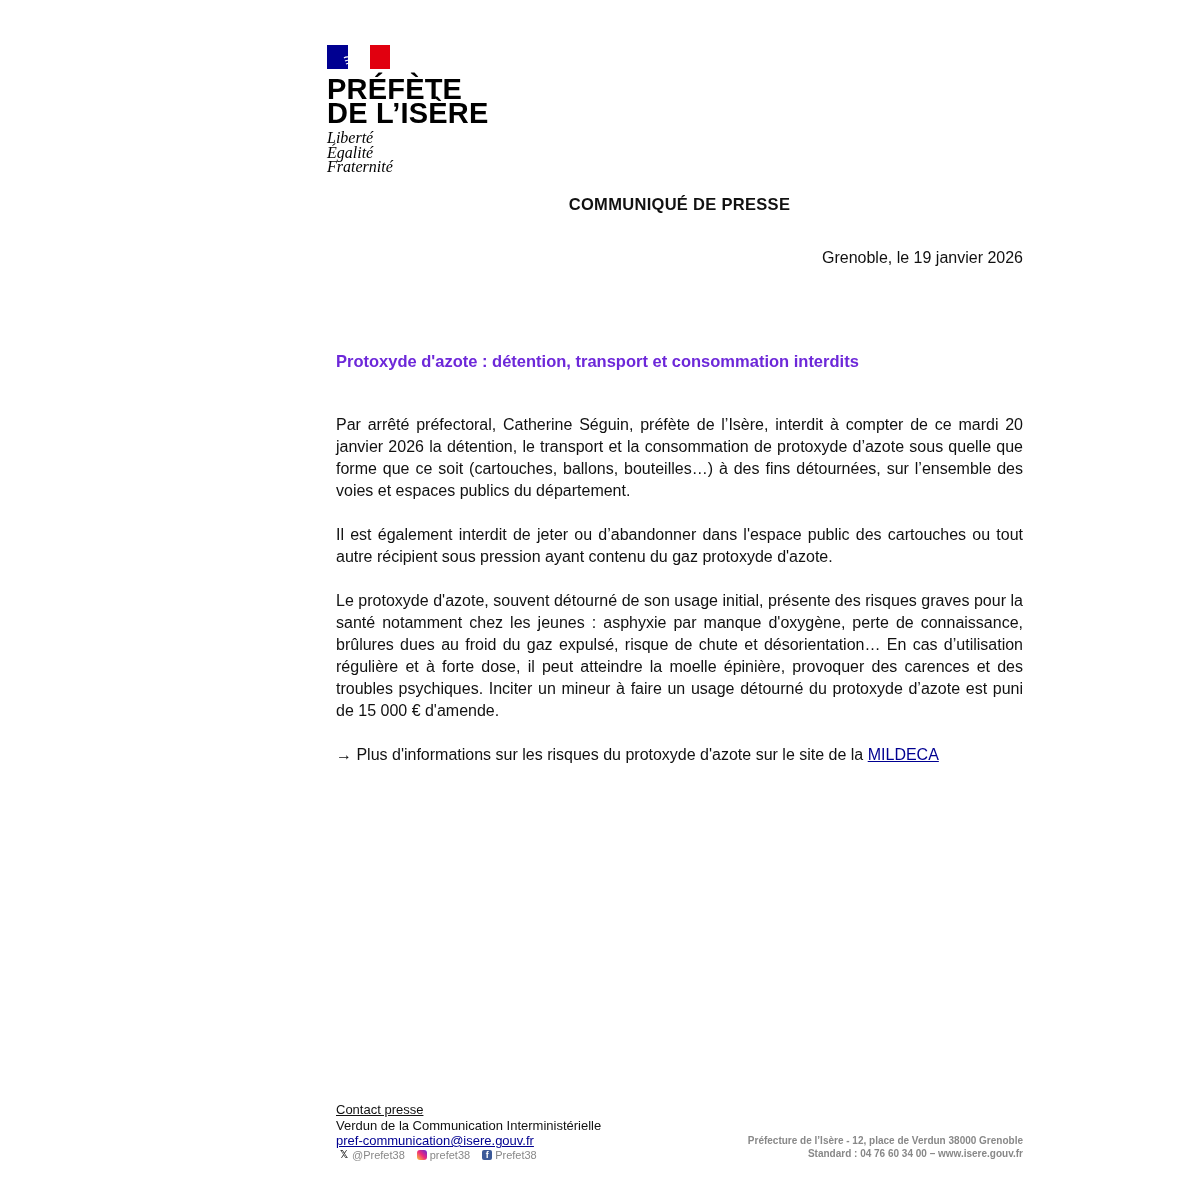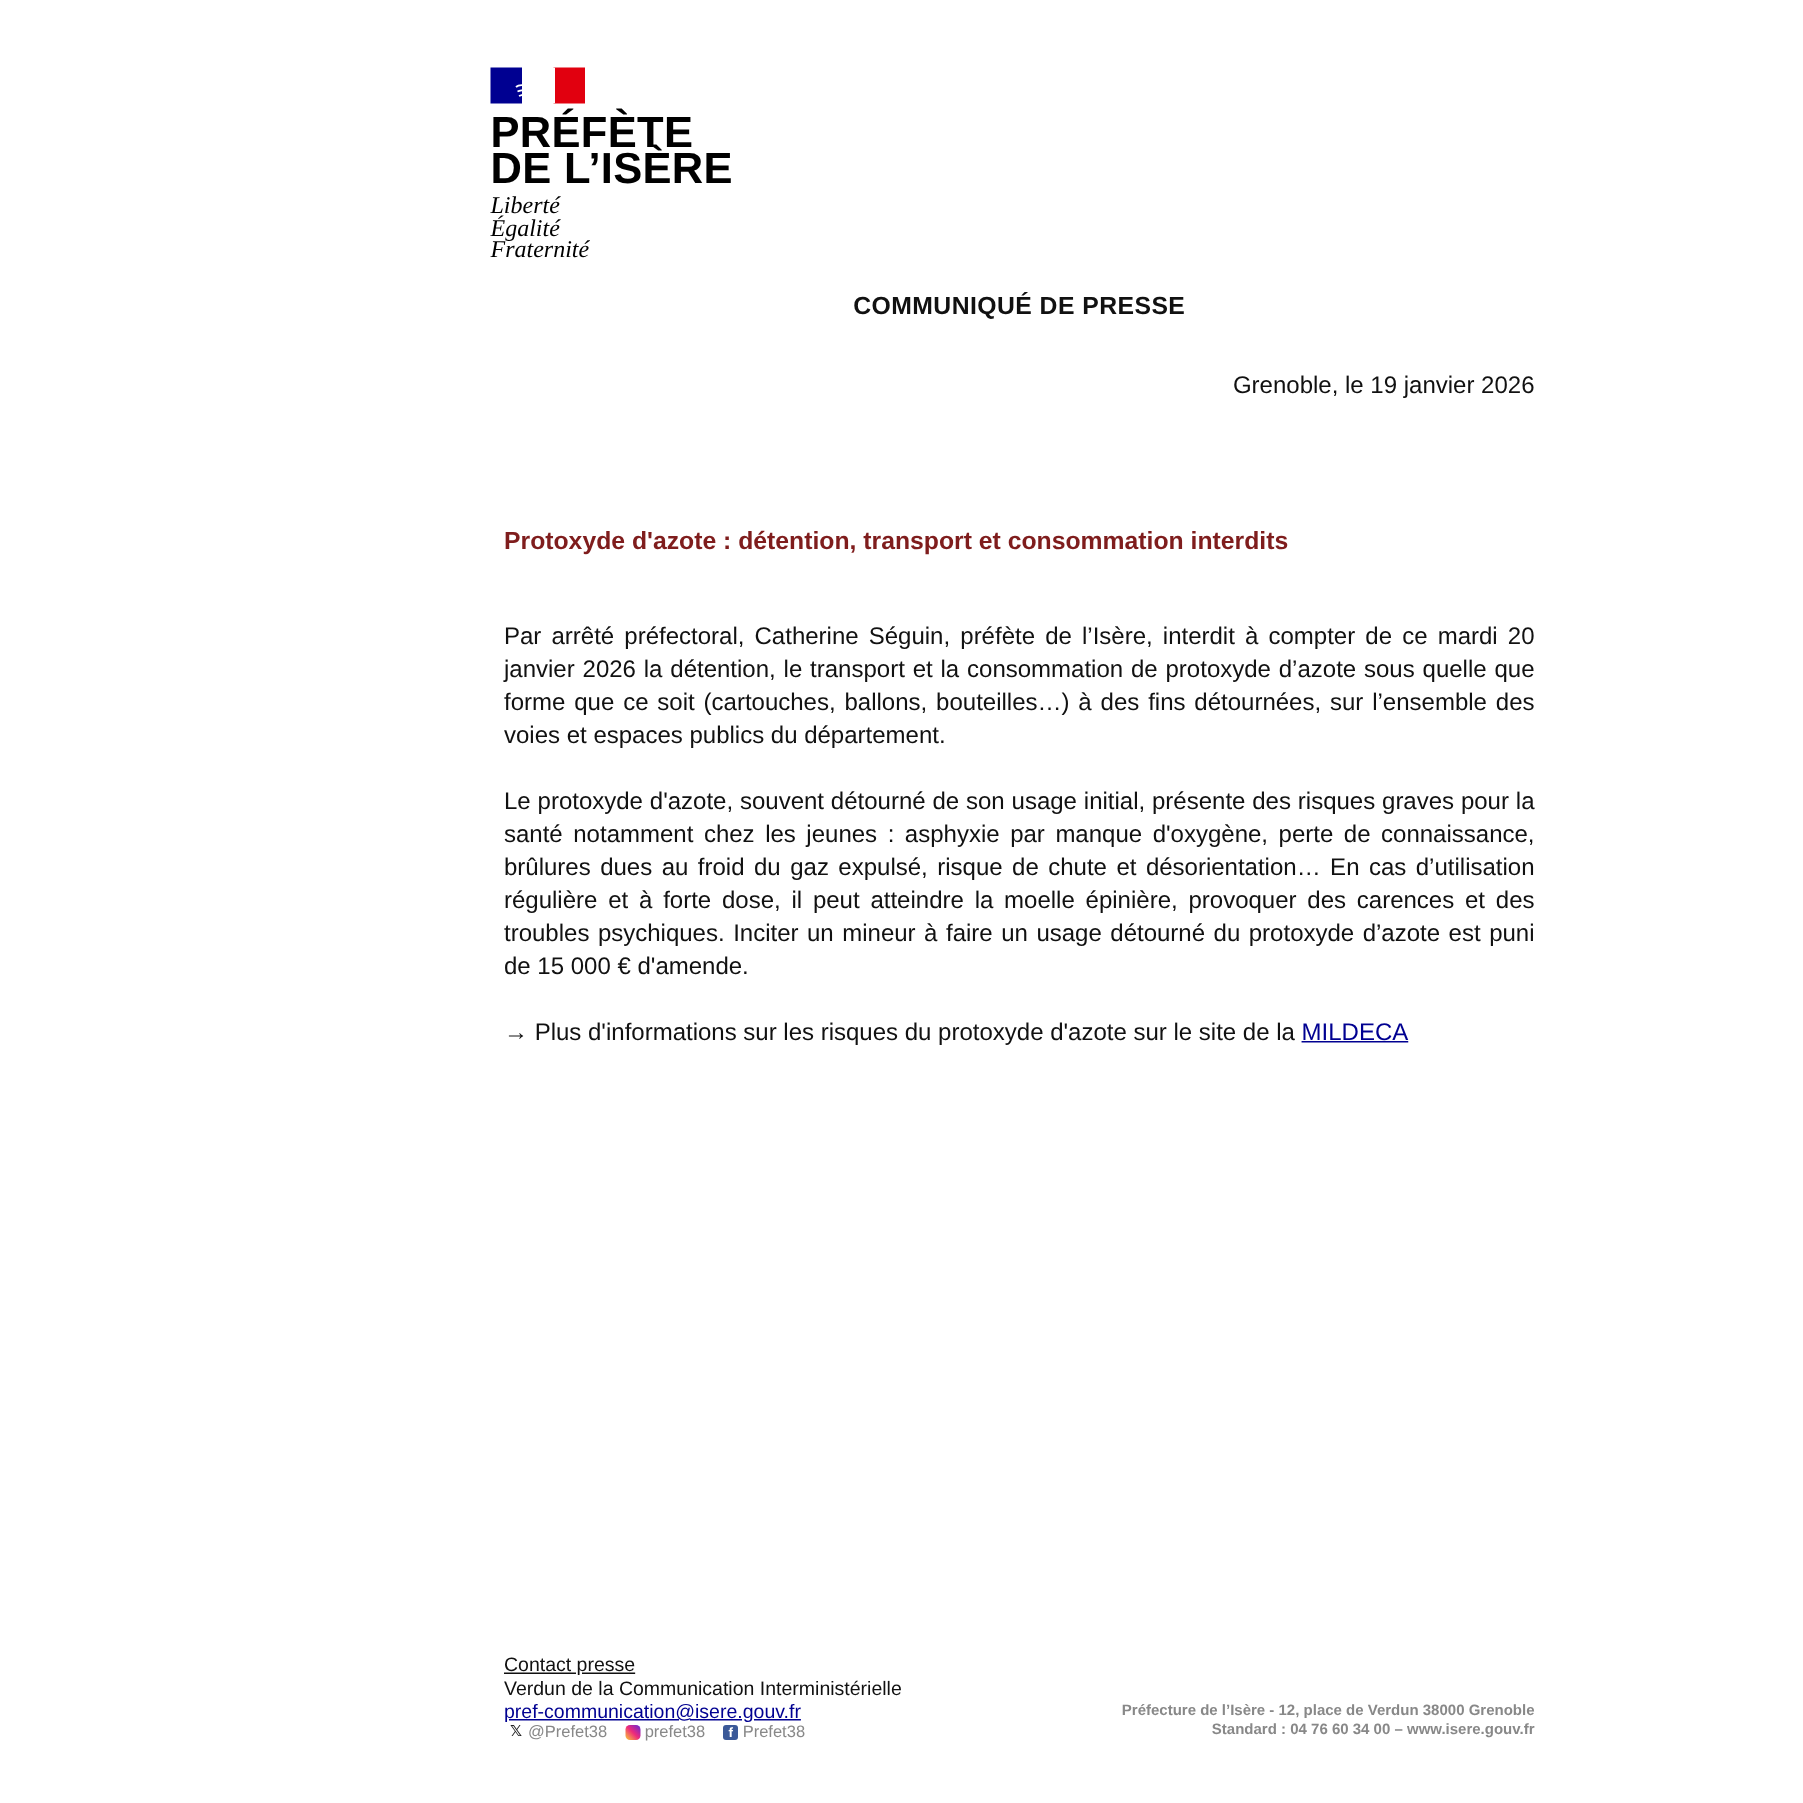--- a/index.html
+++ b/index.html
@@ -8,21 +8,21 @@
   .logo { position:absolute; left:327px; top:45px; }
   .flag { width:63px; height:24px; display:flex; position:relative; }
   .flag .blue { width:21px; height:24px; background:#000091; }
   .flag .white { width:21px; height:24px; background:#fff; }
   .flag .red { width:21px; height:24px; background:#e1000f; }
   .flag .marianne { position:absolute; left:13px; top:0; width:30px; height:24px; }
   .logo-title { margin-top:8px; font-weight:bold; font-size:29px; line-height:24px; letter-spacing:0.2px; color:#000; }
   .motto { margin-top:6px; font-family:"Liberation Serif","DejaVu Serif",serif; font-style:italic; font-size:16px; line-height:14.5px; color:#000; }
   .heading { position:absolute; left:336px; width:687px; top:195px; text-align:center; font-weight:bold; font-size:16.5px; letter-spacing:0.3px; color:#111; }
   .dateline { position:absolute; right:179px; top:249px; font-size:16px; color:#111; }
-  .title { position:absolute; left:336px; top:352px; font-weight:bold; font-size:16.5px; color:#7f1d1d; }
+  .title { position:absolute; left:336px; top:352px; font-weight:bold; font-size:16.5px; color:#6d28d9; }
   .body { position:absolute; left:336px; top:414px; width:687px; font-size:16px; line-height:22px; text-align:justify; color:#111; }
   .body p { margin:0 0 22px 0; }
   .body a { color:#000091; text-decoration:underline; }
   .contact { position:absolute; left:336px; top:1102px; font-size:13px; line-height:15.5px; color:#111; }
   .contact .label { text-decoration:underline; }
   .contact a { color:#000091; text-decoration:underline; }
   .social { display:flex; gap:12px; font-size:11px; color:#888; margin-top:-1px; padding-left:3px; }
   .social span.item { display:inline-flex; align-items:center; gap:3px; }
   .ico { display:inline-block; width:10px; height:10px; font-size:10px; line-height:10px; text-align:center; }
   .ico-x { color:#222; font-weight:bold; }
@@ -55,20 +55,21 @@
 </div>
 
 <div class="heading">COMMUNIQUÉ DE PRESSE</div>
 
 <div class="dateline">Grenoble, le 19 janvier 2026</div>
 
 <div class="title">Protoxyde d'azote : détention, transport et consommation interdits</div>
 
 <div class="body">
   <p>Par arrêté préfectoral, Catherine Séguin, préfète de l’Isère, interdit à compter de ce mardi 20 janvier 2026 la détention, le transport et la consommation de protoxyde d’azote sous quelle que forme que ce soit (cartouches, ballons, bouteilles…) à des fins détournées, sur l’ensemble des voies et espaces publics du département.</p>
+  <p>Il est également interdit de jeter ou d’abandonner dans l'espace public des cartouches ou tout autre récipient sous pression ayant contenu du gaz protoxyde d'azote.</p>
   <p>Le protoxyde d'azote, souvent détourné de son usage initial, présente des risques graves pour la santé notamment chez les jeunes : asphyxie par manque d'oxygène, perte de connaissance, brûlures dues au froid du gaz expulsé, risque de chute et désorientation… En cas d’utilisation régulière et à forte dose, il peut atteindre la moelle épinière, provoquer des carences et des troubles psychiques. Inciter un mineur à faire un usage détourné du protoxyde d’azote est puni de 15 000 € d'amende.</p>
   <p><span>→ Plus d'informations sur les risques du protoxyde d'azote sur le site de la </span><a href="#">MILDECA</a></p>
 </div>
 
 <div class="contact">
   <div class="label">Contact presse</div>
   <div>Verdun de la Communication Interministérielle</div>
   <div><a href="#">pref-communication@isere.gouv.fr</a></div>
   <div class="social">
     <span class="item">

